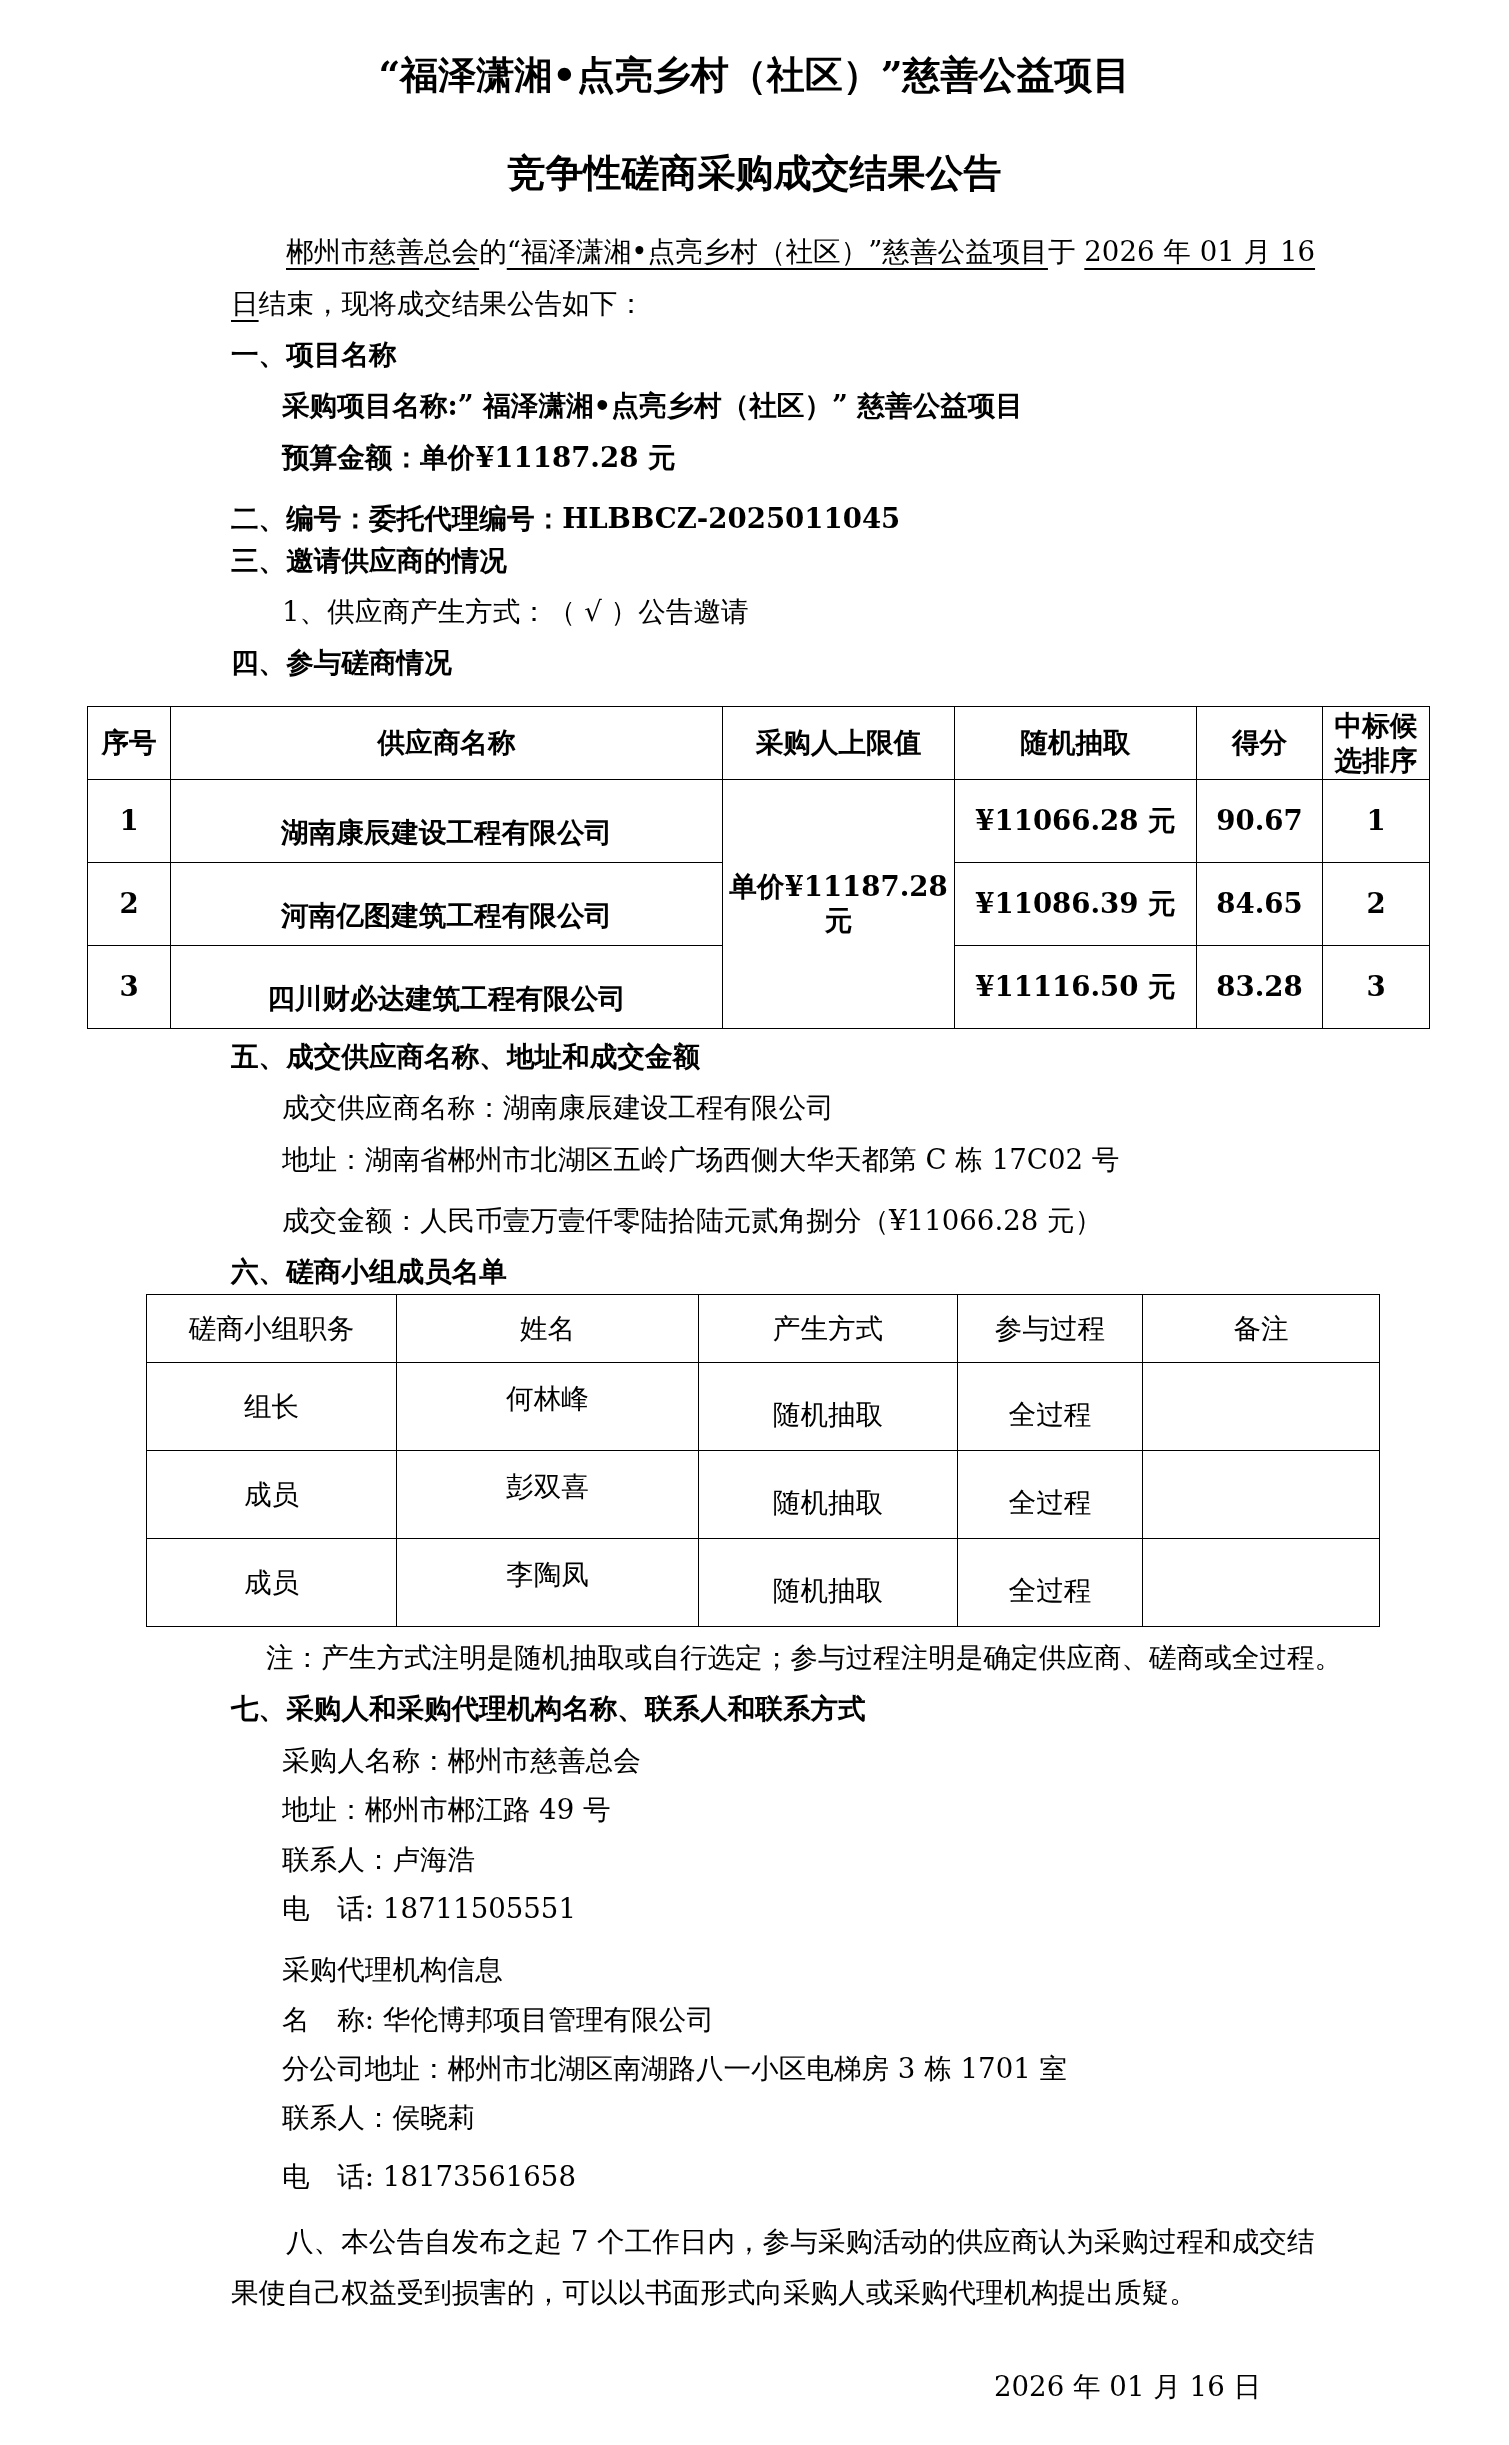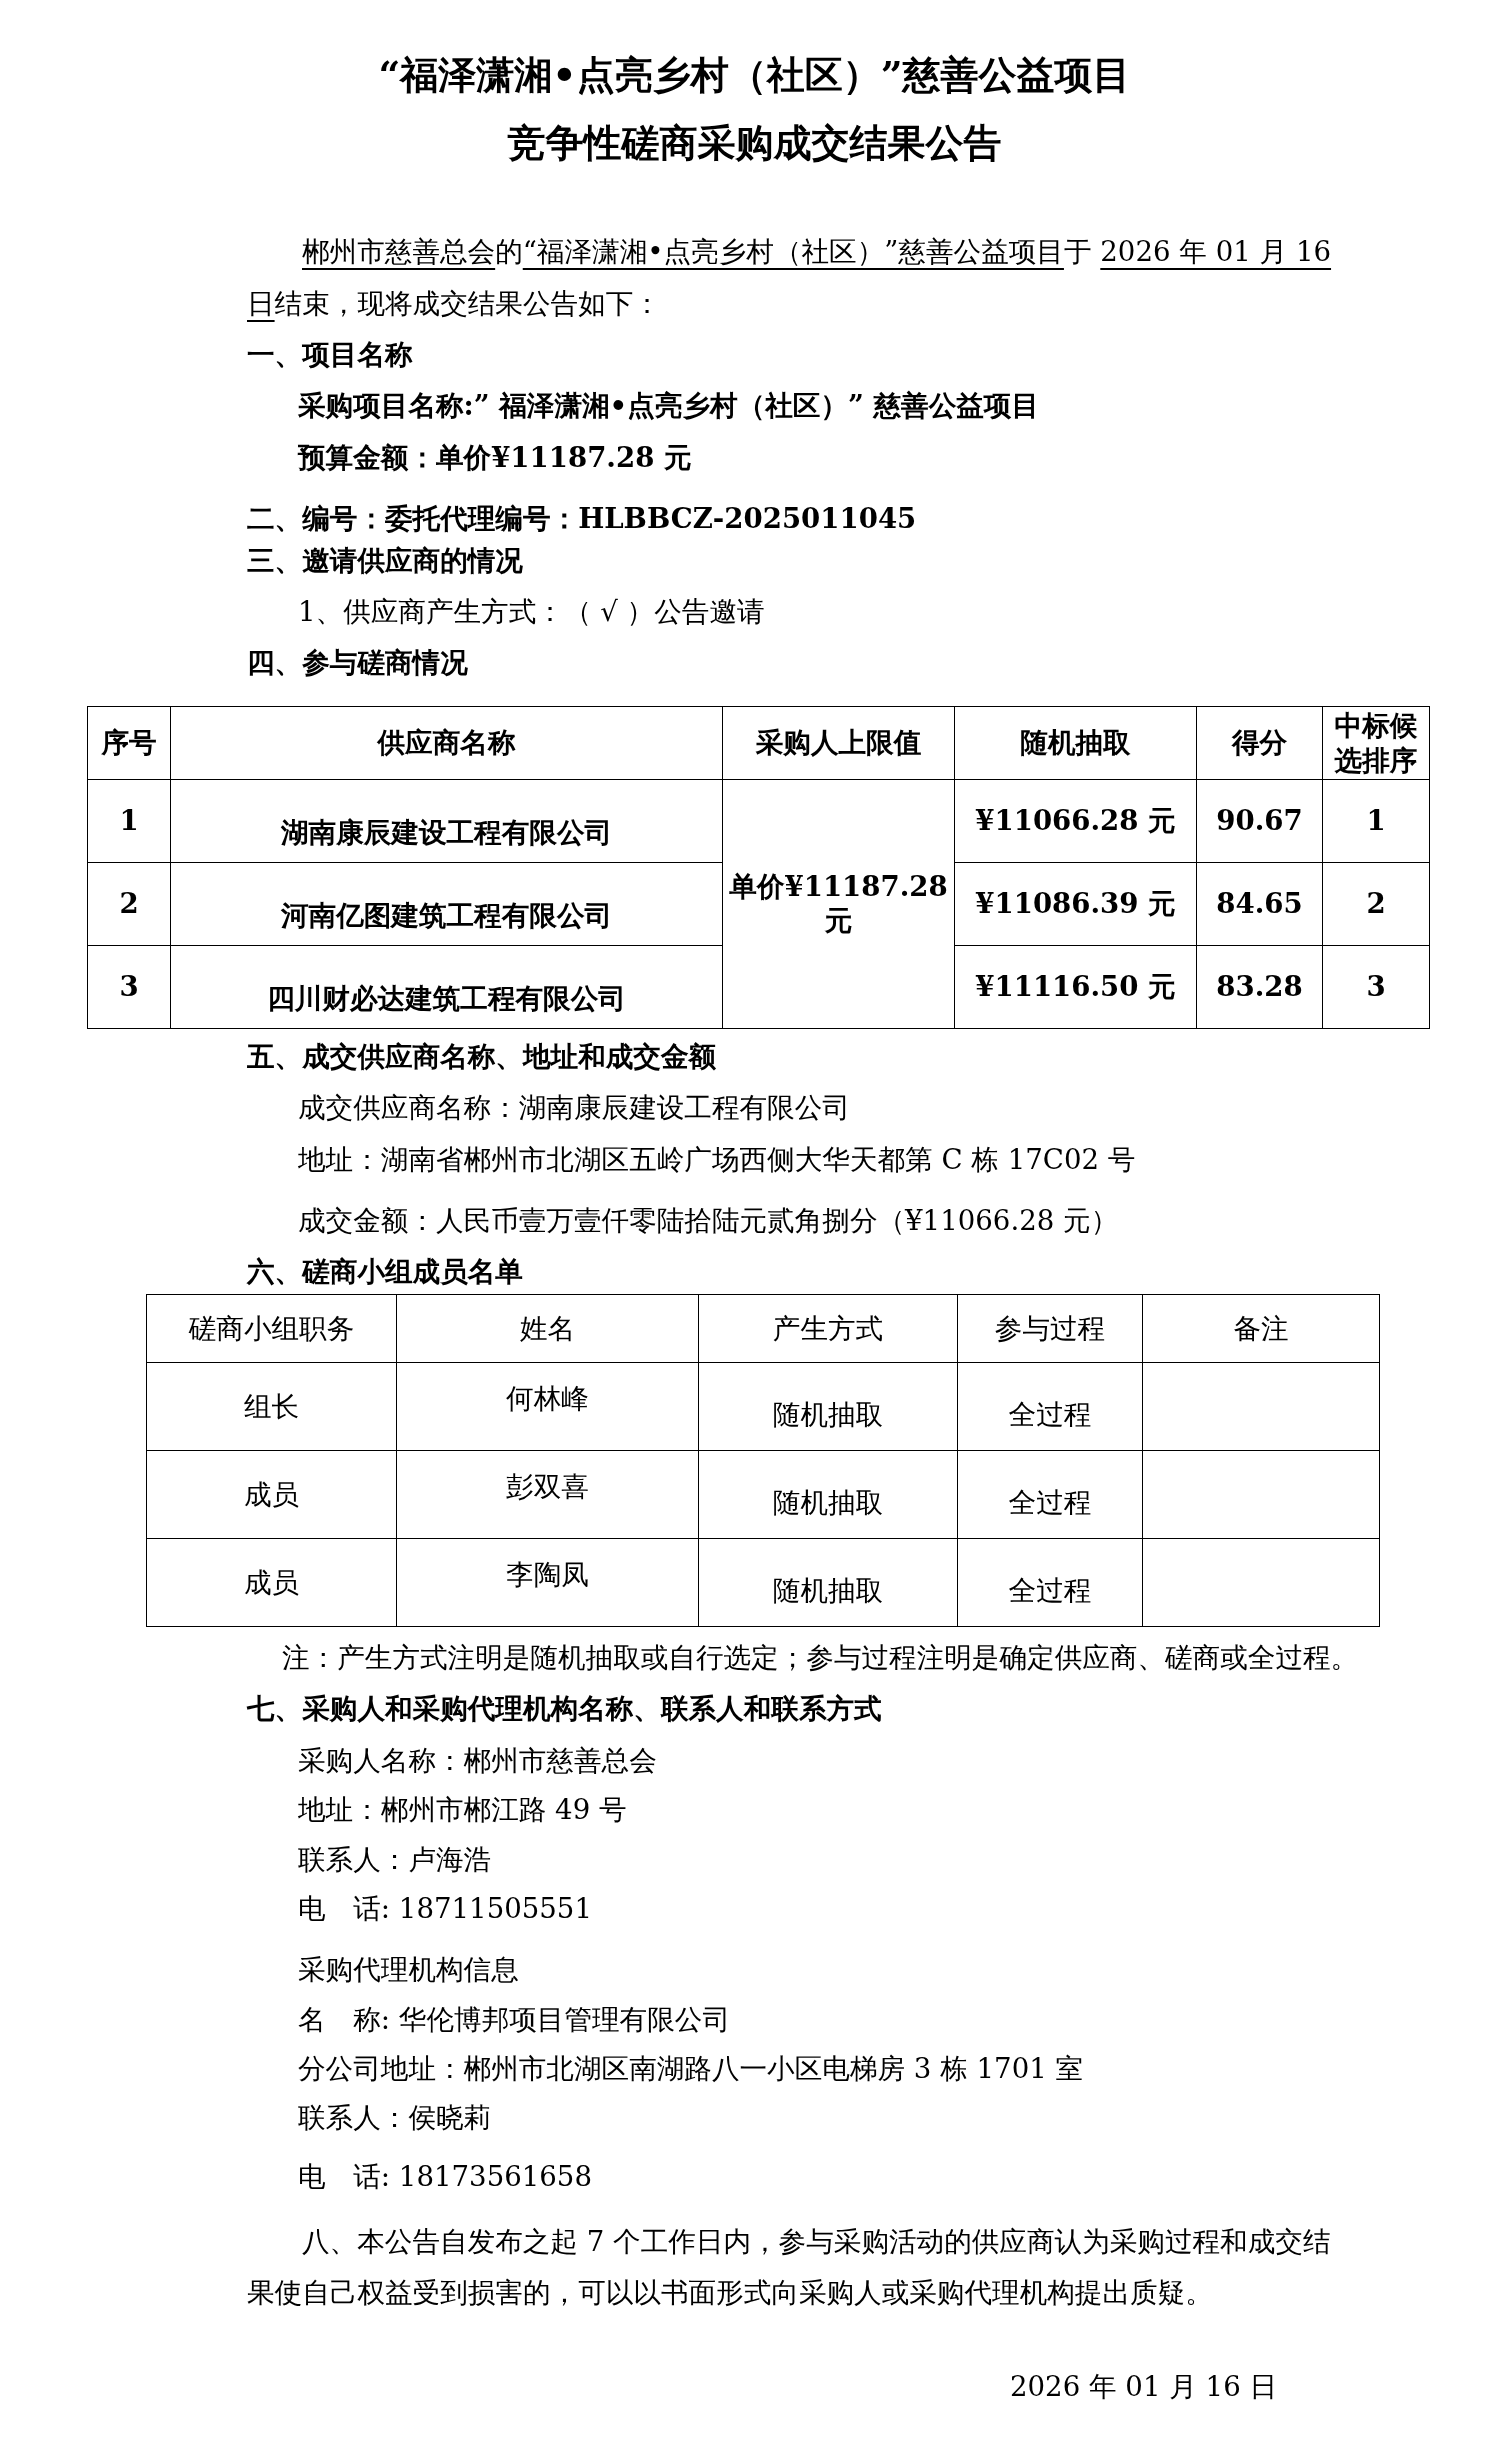--- a/index.html
+++ b/index.html
@@ -14,21 +14,20 @@
     background: #fff; overflow: hidden;
   }
   .title {
     position: absolute; left: 0; width: 1509px;
     text-align: center; font-size: 38px; font-weight: bold;
     line-height: 57px; white-space: nowrap;
   }
   .line {
     position: absolute; font-size: 27.6px; line-height: 51px;
     white-space: nowrap;
-    margin-left: 16px;
   }
   .bold { font-weight: bold; }
   .ul { text-decoration: underline; text-underline-offset: 6.7px; text-decoration-thickness: 1.9px; }
   table {
     position: absolute; border-collapse: collapse; table-layout: fixed;
     background: #fff;
   }
   td {
     border: 1.9px solid #000; text-align: center; vertical-align: middle;
     font-size: 27.6px; line-height: 34px; overflow: hidden;
@@ -48,21 +47,21 @@
   .t2 tr.row td { height: 88px; }
   .t2 td.name { vertical-align: top; padding-top: 19px; }
   .t2 td.mid-low { padding-top: 17px; }
 </style>
 </head>
 <body>
 
 <div class="page">
 
   <div class="title" style="top:46px">“福泽潇湘•点亮乡村（社区）”慈善公益项目</div>
-  <div class="title" style="top:114px">竞争性磋商采购成交结果公告</div>
+  <div class="title" style="top:144px">竞争性磋商采购成交结果公告</div>
 
   <div class="line" style="top:226px; left:231px; padding-left:55px"><span class="ul">郴州市慈善总会</span><span>的</span><span class="ul">“福泽潇湘•点亮乡村（社区）”慈善公益项目</span><span>于 </span><span class="ul">2026 年 01 月 16</span></div>
 
   <div class="line" style="top:278px; left:231px"><span class="ul">日</span><span>结束，现将成交结果公告如下：</span></div>
 
   <div class="line bold" style="top:329px; left:231px">一、项目名称</div>
   <div class="line bold" style="top:380px; left:282px">采购项目名称:” 福泽潇湘•点亮乡村（社区）” 慈善公益项目</div>
   <div class="line bold" style="top:432px; left:282px">预算金额：单价¥11187.28 元</div>
 
   <div class="line bold" style="top:493px; left:231px">二、编号：委托代理编号：HLBBCZ-2025011045</div>

